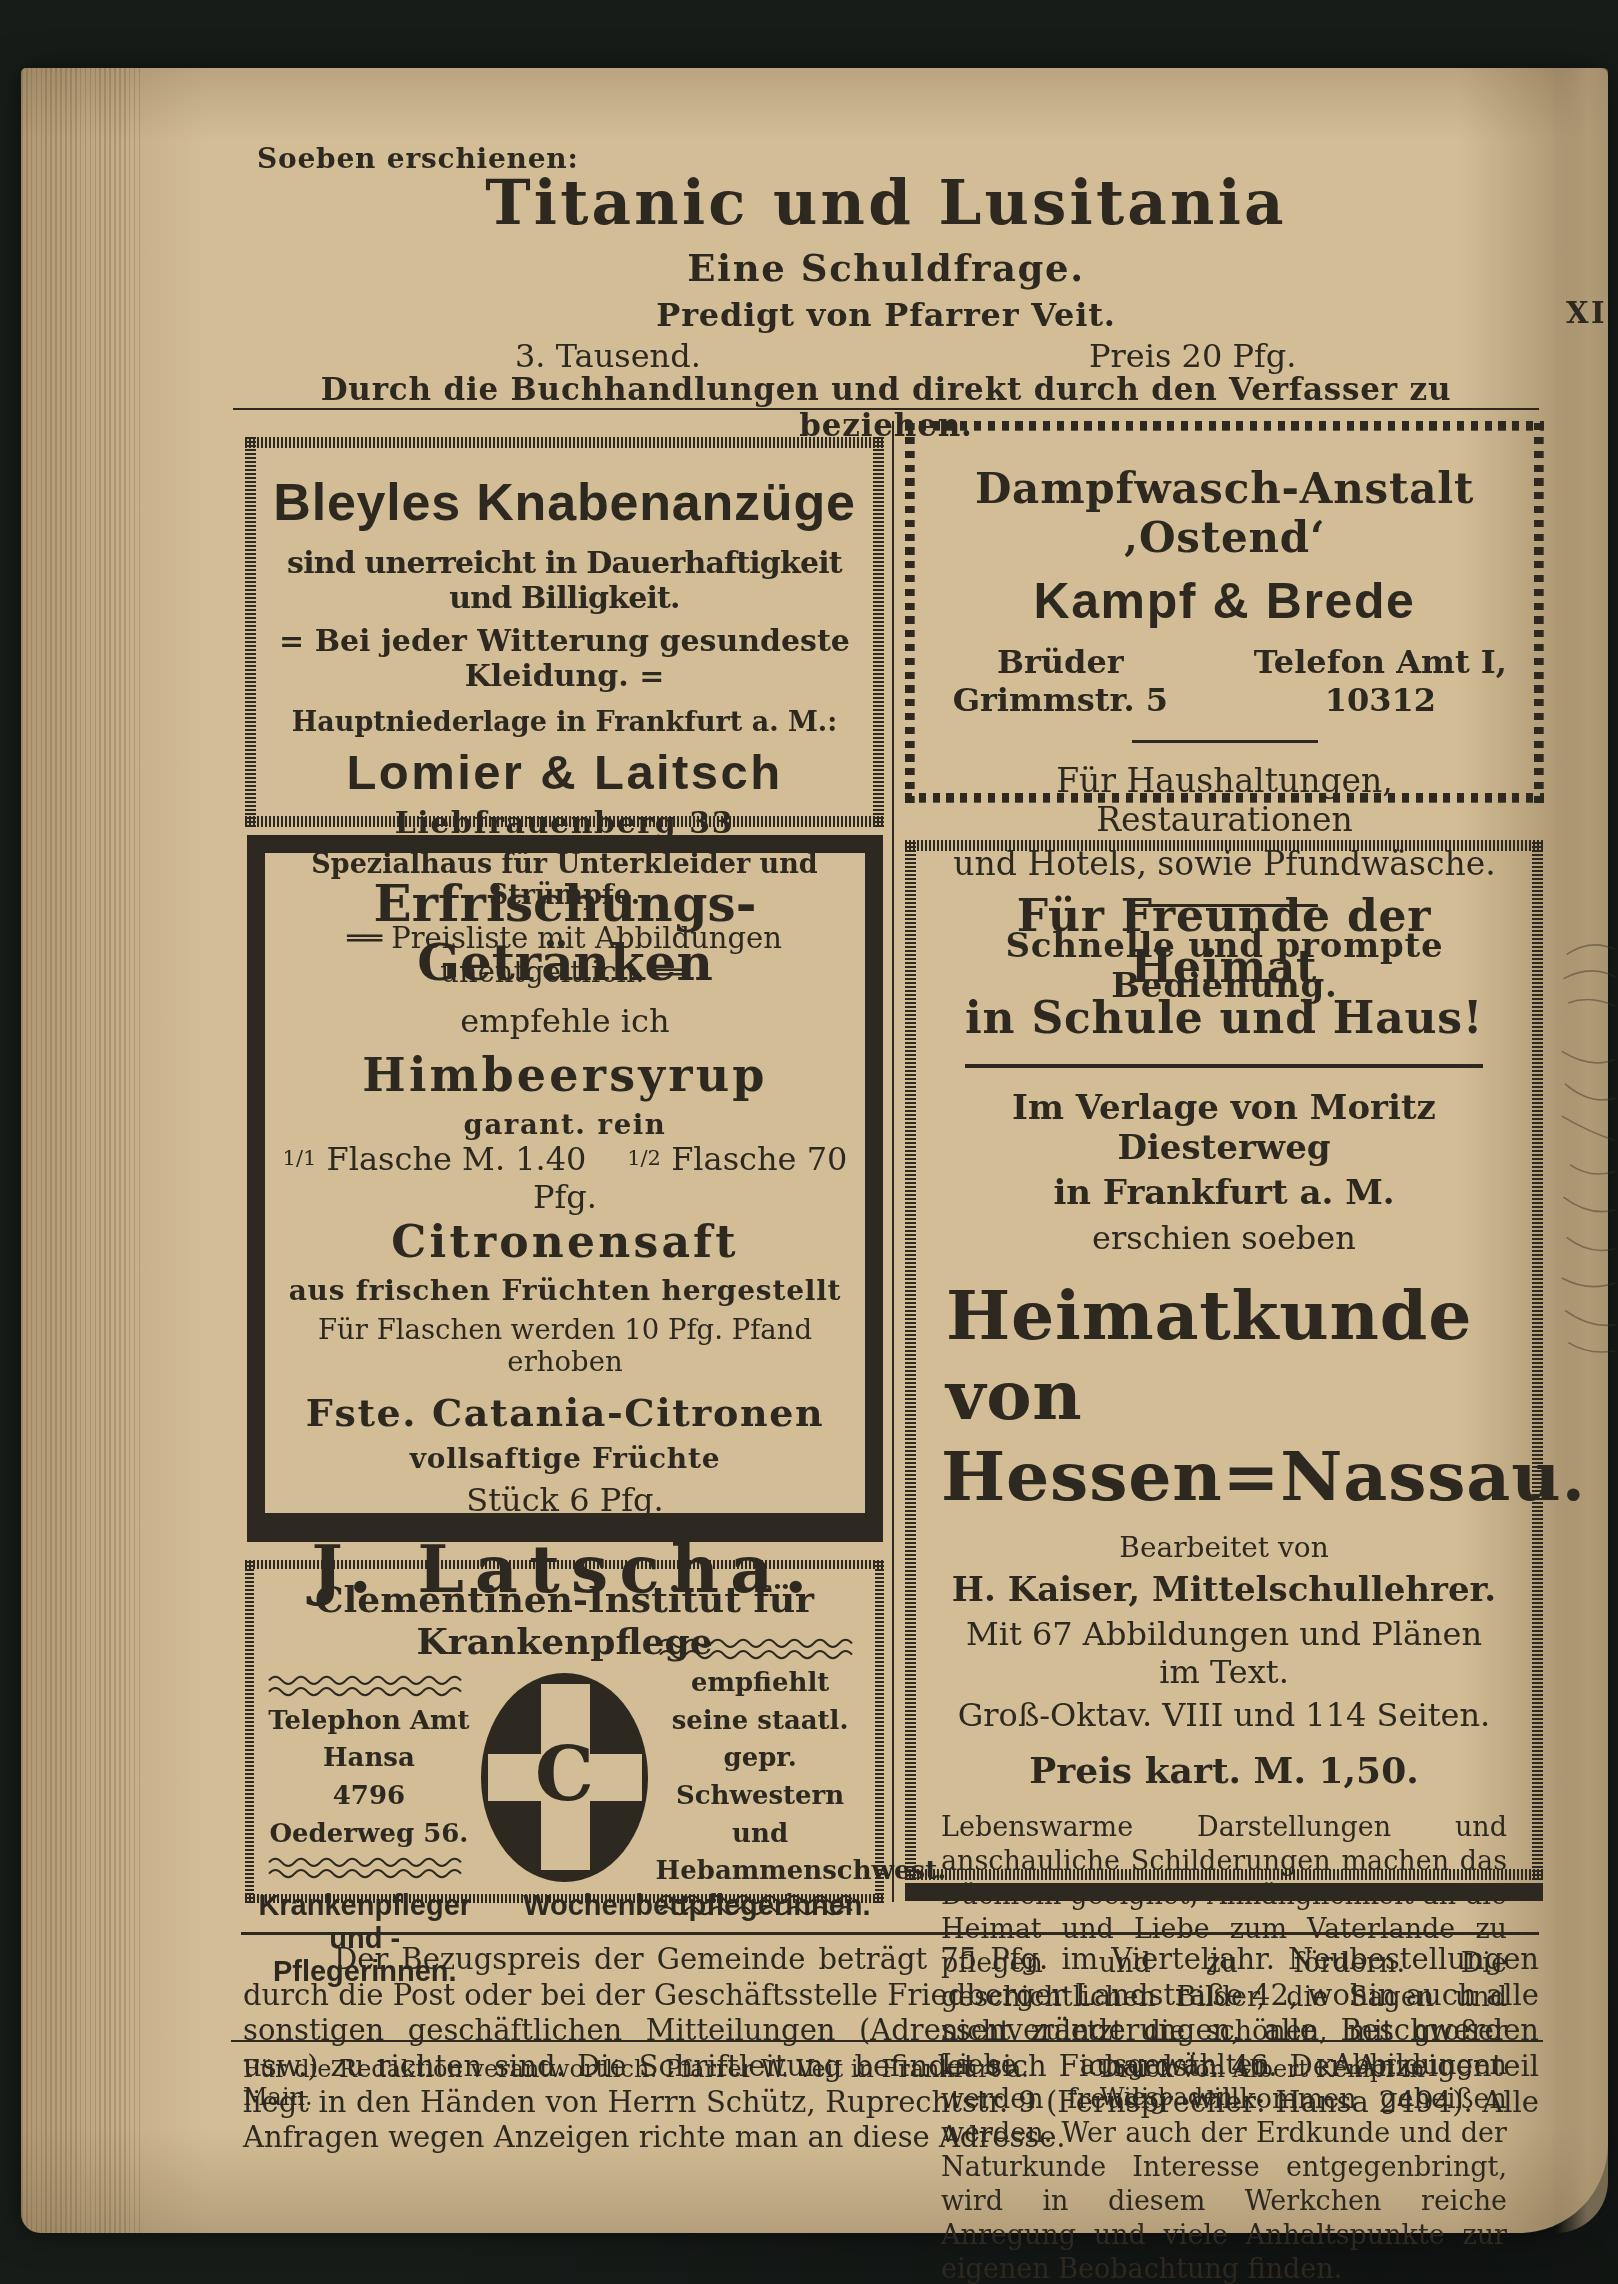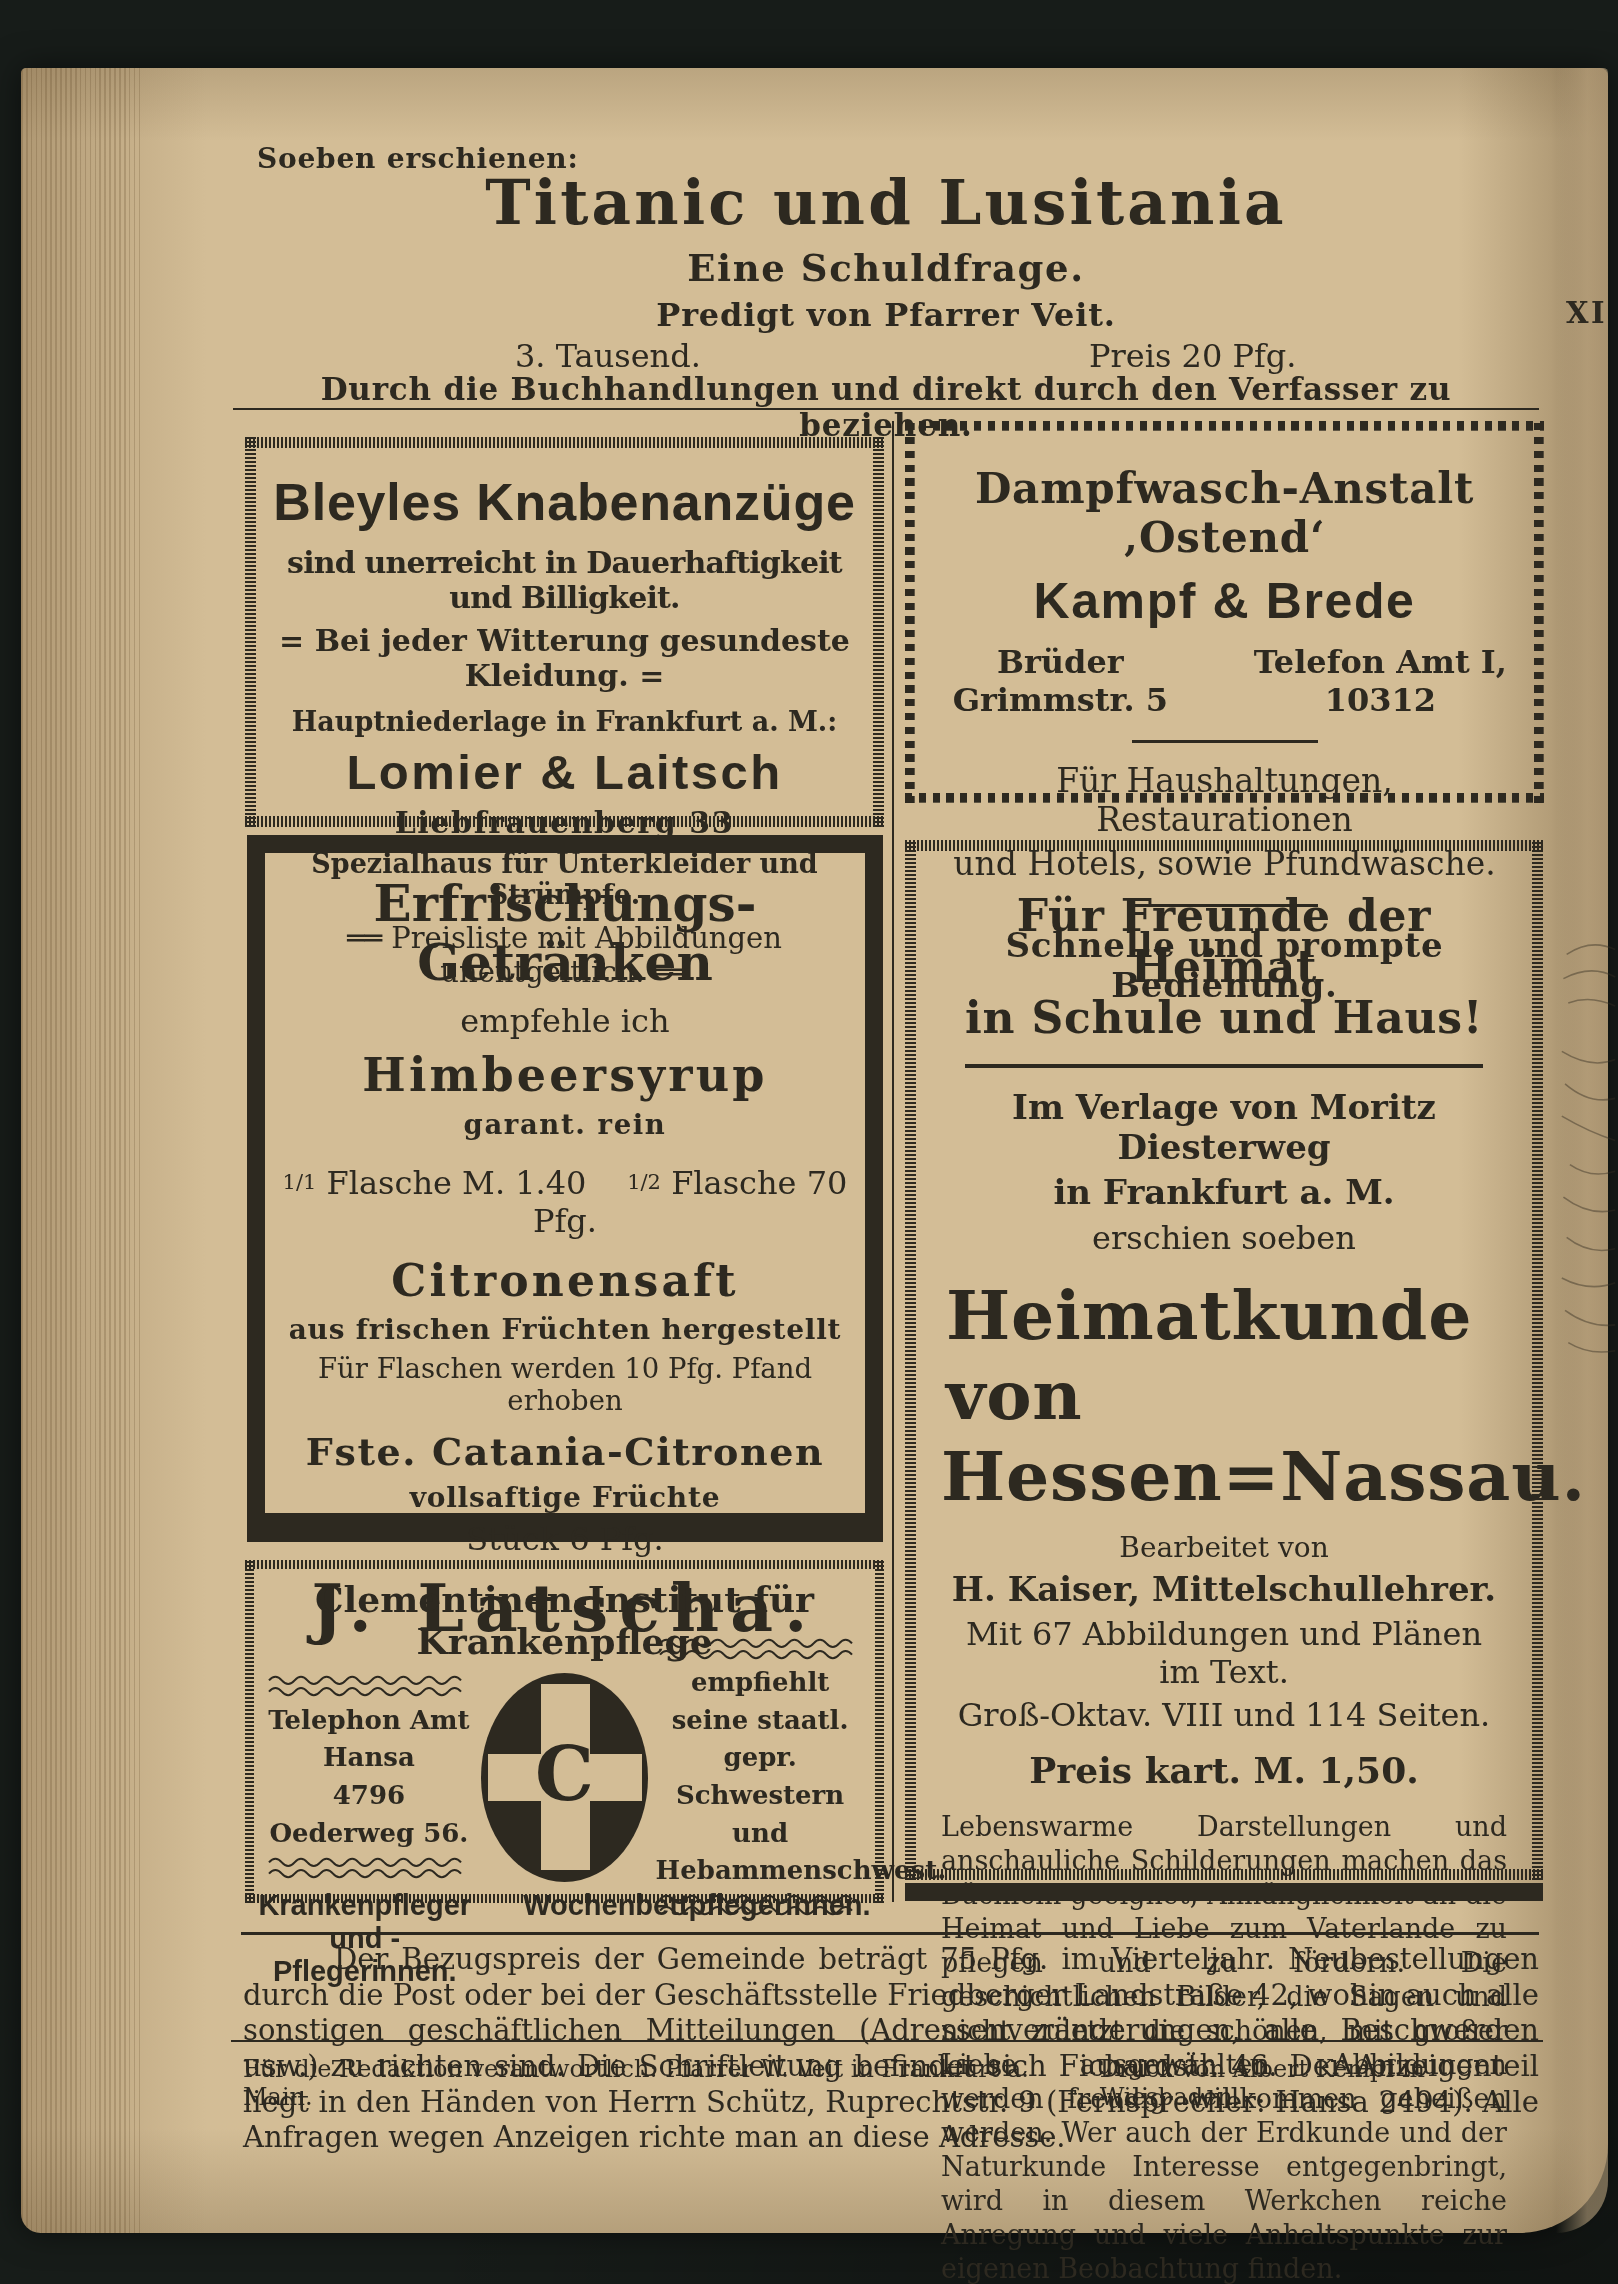--- a/index.html
+++ b/index.html
@@ -103,23 +103,23 @@
   .dw-l2{margin-top:4.9px;}
   .dw-l3{font:700 34px var(--serif); letter-spacing:0.8px;}
   
   .latscha{left:247px; top:835px; width:636px; height:707px;
     border:18.6px solid var(--ink); border-bottom-width:29px; padding:16px 14.6px 0;}
   .lt-zu{font:400 32px var(--serif);}
   .lt-head{font:700 50px var(--serif); letter-spacing:0px; margin-top:4.9px;}
   .lt-l1{font:400 32px var(--serif); margin-top:9.7px;}
   .lt-p1{font:700 46px var(--serif); letter-spacing:3.2px; margin-top:8px;}
   .lt-p1n{font:700 27.5px var(--serif); letter-spacing:1.6px; margin-top:6.5px;}
-  .lt-price1{font:400 32px var(--serif); margin-top:24px;}
+  .lt-price1{font:400 32px var(--serif); margin-top:0;}
   .frac{font-size:21px; vertical-align:4.9px; letter-spacing:0;}
-  .lt-p2{font:700 44px var(--serif); letter-spacing:3.2px; margin-top:15px;}
+  .lt-p2{font:700 44px var(--serif); letter-spacing:3.2px; margin-top:0;}
   .lt-p2n{font:700 28px var(--serif); letter-spacing:0.8px; margin-top:6.5px;}
   .lt-price2{font:400 32px var(--serif); margin-top:6.5px;}
   .lt-dep{font:400 27.5px var(--serif); margin-top:6.5px;}
   .lt-dep2{font:400 27.5px var(--serif);}
   .lt-p3{font:700 38px var(--serif); letter-spacing:1.6px; margin-top:13px;}
   .lt-p3n{font:700 28px var(--serif); letter-spacing:0.8px; margin-top:6.5px;}
   .lt-price3{font:400 32px var(--serif); margin-top:6.5px;}
   .lt-co{font:800 66px var(--serif); letter-spacing:11.3px; margin-top:11.3px;}
   
   .clem{left:245px; top:1560px; width:639px; height:343px; padding:18px 19.4px 0;}

